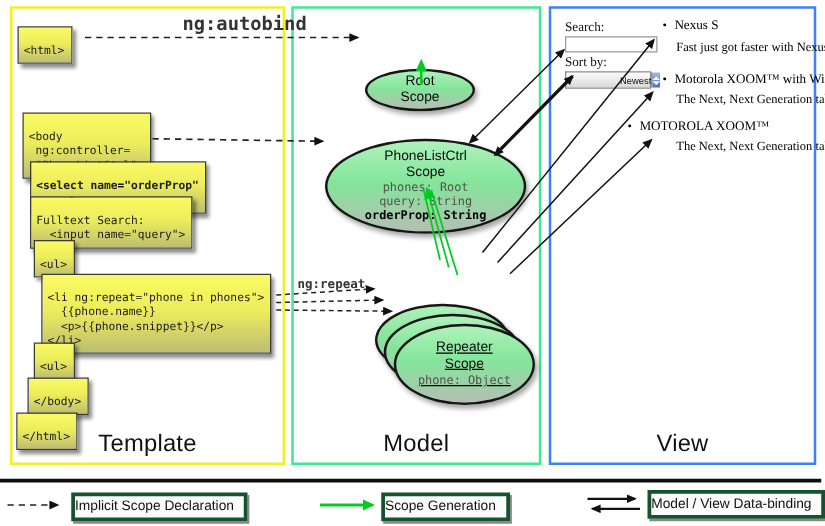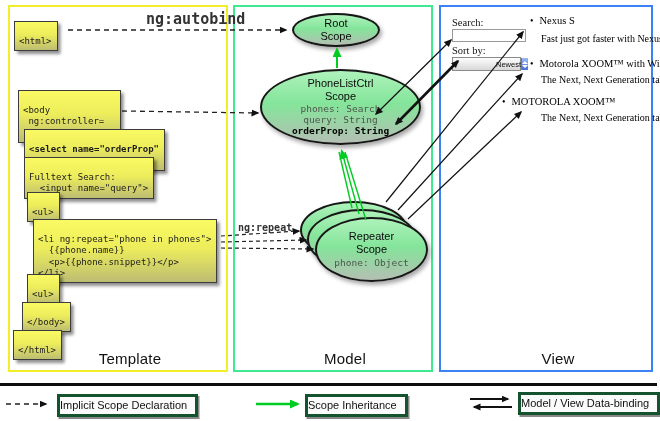--- a/index.html
+++ b/index.html
@@ -8,22 +8,22 @@
     position:relative; width:660px; height:421px;
     background:#fff; overflow:hidden;
     font-family:"Liberation Sans", sans-serif;
   }
   
   .col { position:absolute; top:5px; height:367px; background:#fff; }
   .col-template { left:8px;  width:220px; border:2px solid #f2ee2a; }
   .col-model    { left:233px; width:200px; border:2px solid #3fe98f; }
   .col-view     { left:439px; width:214px; border:2px solid #3b82f6; }
   .col-label {
-    position:absolute; bottom:3px; left:12px; width:100%;
-    text-align:center; font-size:15px; color:#111; letter-spacing:0.2px;margin-top:44px;
+    position:absolute; bottom:3px; left:0; width:100%;
+    text-align:center; font-size:19px; color:#111; letter-spacing:0.2px;margin-top:44px;
   }
   
   .code {
     position:absolute;
     font-family:"DejaVu Sans Mono", monospace;
     font-size:9px; line-height:1.25; color:#1c1c1c;
     white-space:pre;
     background:linear-gradient(180deg,#fafa63 0%,#eded5c 45%,#bdbd72 100%);
     border:1px solid #3c3c3c;
     box-shadow:2.5px 3px 3px rgba(0,0,0,0.45);
@@ -33,20 +33,21 @@
   .code.bold { font-weight:bold; }
   
   .ellipse {
     position:absolute; border-radius:50%;
     background:linear-gradient(180deg,#aef2bb 0%,#84e59a 45%,#b4bfb3 100%);
     border:2px solid #161616;
     box-shadow:2px 3px 4px rgba(0,0,0,0.35);
     z-index:3;
     display:flex; flex-direction:column; align-items:center; justify-content:center;
     text-align:center;
+    margin-top:42px;
   }
   .scope-title { font-size:11px; line-height:1.15; color:#0b0b0b; }
   .scope-prop  { font-family:"DejaVu Sans Mono", monospace; font-size:9.5px; line-height:1.2; color:#4c564c; }
   .scope-prop.bold { color:#000; font-weight:bold; }
   
   .anno {
     position:absolute; font-family:"DejaVu Sans Mono", monospace;
     font-weight:bold; color:#333; z-index:4; background:transparent;
   }
   
@@ -121,28 +122,28 @@
   <div class="anno" style="left:238px; top:222px; font-size:10px;">ng:repeat</div>
 
   <div class="ellipse" style="left:292px; top:13px; width:88px; height:34px;">
     <div class="scope-title" style="white-space:pre;">Root
 Scope</div>
   </div>
 
   <div class="ellipse" style="left:260px; top:69px; width:161px; height:76px;">
     <div class="scope-title" style="white-space:pre;">PhoneListCtrl
 Scope</div>
-    <div class="scope-prop">phones: Search</div>
+    <div class="scope-prop">phones: Root</div>
     <div class="scope-prop">query: String</div>
     <div class="scope-prop bold">orderProp: String</div>
   </div>
 
   <div class="ellipse" style="left:300px; top:201px; width:108px; height:58px;"></div>
   <div class="ellipse" style="left:307px; top:209px; width:110px; height:61px;"></div>
-  <div class="ellipse" style="left:315px; top:217px; width:113px; height:65px;">
+  <div class="ellipse" style="left:315px; top:217px; width:113px; height:65px;text-decoration:underline;">
     <div class="scope-title" style="white-space:pre;">Repeater
 Scope</div>
     <div class="scope-prop" style="margin-top:2px;">phone: Object</div>
   </div>
 
   <div class="view-label" style="left:452px; top:17px;">Search:</div>
   <div class="search-input"></div>
   <div class="view-label" style="left:452px; top:45px;">Sort by:</div>
   <div class="sort-select">
     <span class="val">Newest</span>
@@ -156,21 +157,21 @@
   <div class="view-item-desc" style="left:541px; top:33px;">Fast just got faster with Nexus S.</div>
 
   <div class="view-item-title" style="left:530px; top:58px;"><span class="bullet">•</span><span>Motorola XOOM™  with Wi-Fi</span></div>
   <div class="view-item-desc" style="left:541px; top:74px;">The Next, Next Generation tablet.</div>
 
   <div class="view-item-title" style="left:502px; top:96px;"><span class="bullet">•</span><span>MOTOROLA XOOM™</span></div>
   <div class="view-item-desc" style="left:541px; top:112px;">The Next, Next Generation tablet.</div>
 
   <div class="separator"></div>
   <div class="legend-box" style="left:57px;  top:394px;">Implicit Scope Declaration</div>
-  <div class="legend-box" style="left:305px; top:394px;">Scope Inheritance</div>
+  <div class="legend-box" style="left:305px; top:394px;">Scope Generation</div>
   <div class="legend-box" style="left:518px; top:392px;">Model / View Data-binding</div>
 
   <svg id="arrows" viewBox="0 0 660 421" xmlns="http://www.w3.org/2000/svg">
     <defs>
       <marker id="mA" markerWidth="9" markerHeight="8" refX="6.5" refY="3.5" orient="auto" markerUnits="userSpaceOnUse">
         <path d="M0,0 L8,3.5 L0,7 z" fill="#111"></path>
       </marker>
       <marker id="mAs" markerWidth="9" markerHeight="8" refX="1.5" refY="3.5" orient="auto" markerUnits="userSpaceOnUse">
         <path d="M8,0 L0,3.5 L8,7 z" fill="#111"></path>
       </marker>

